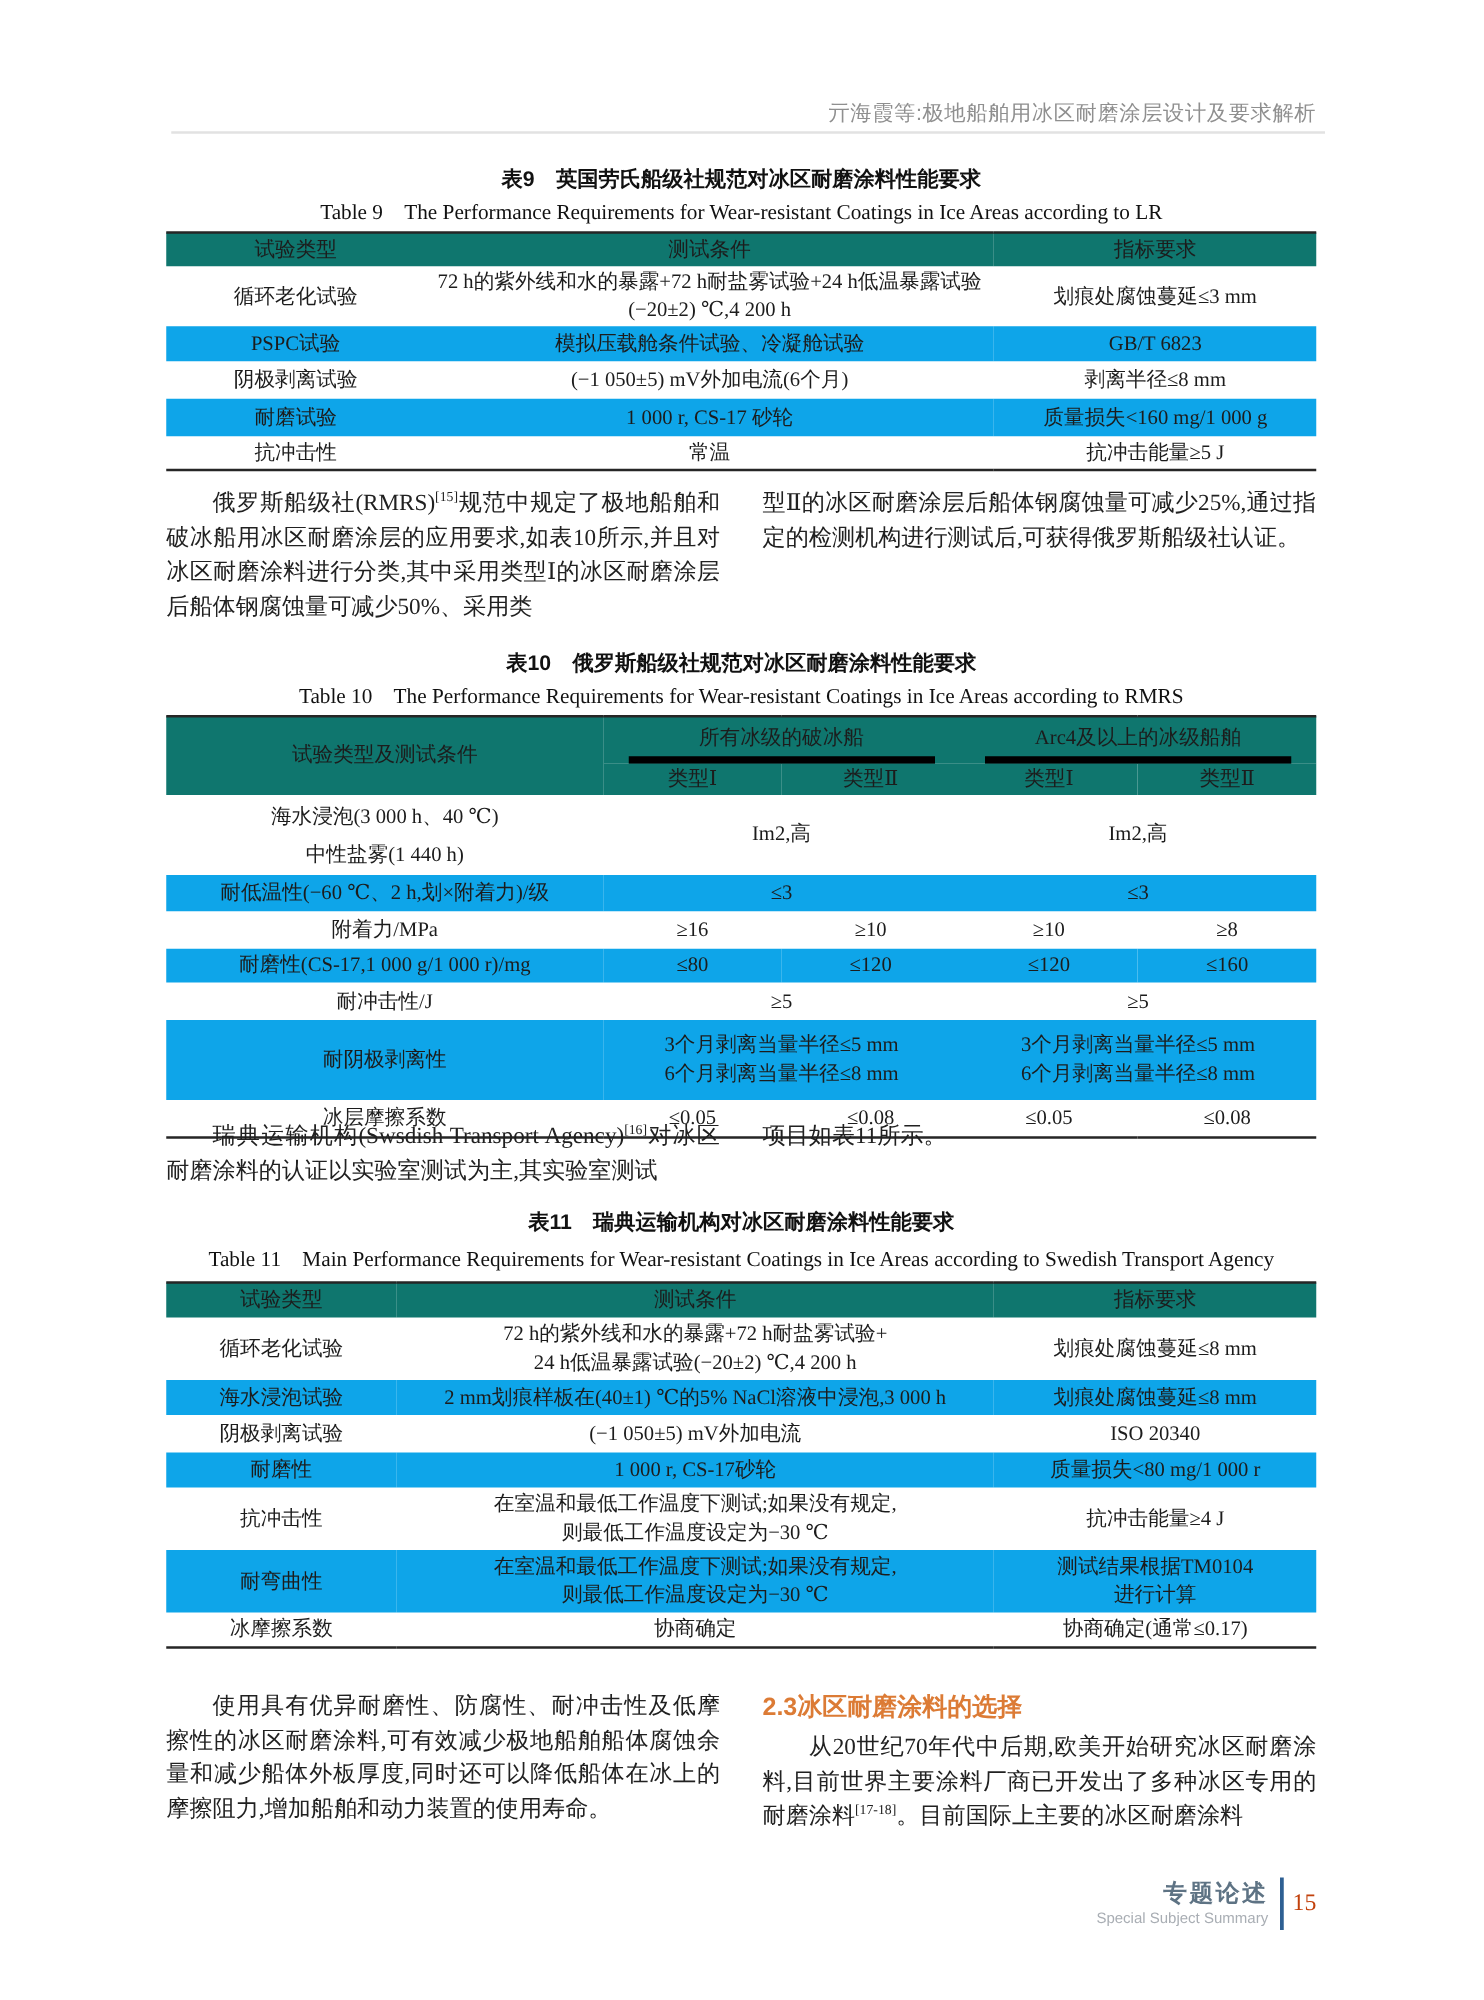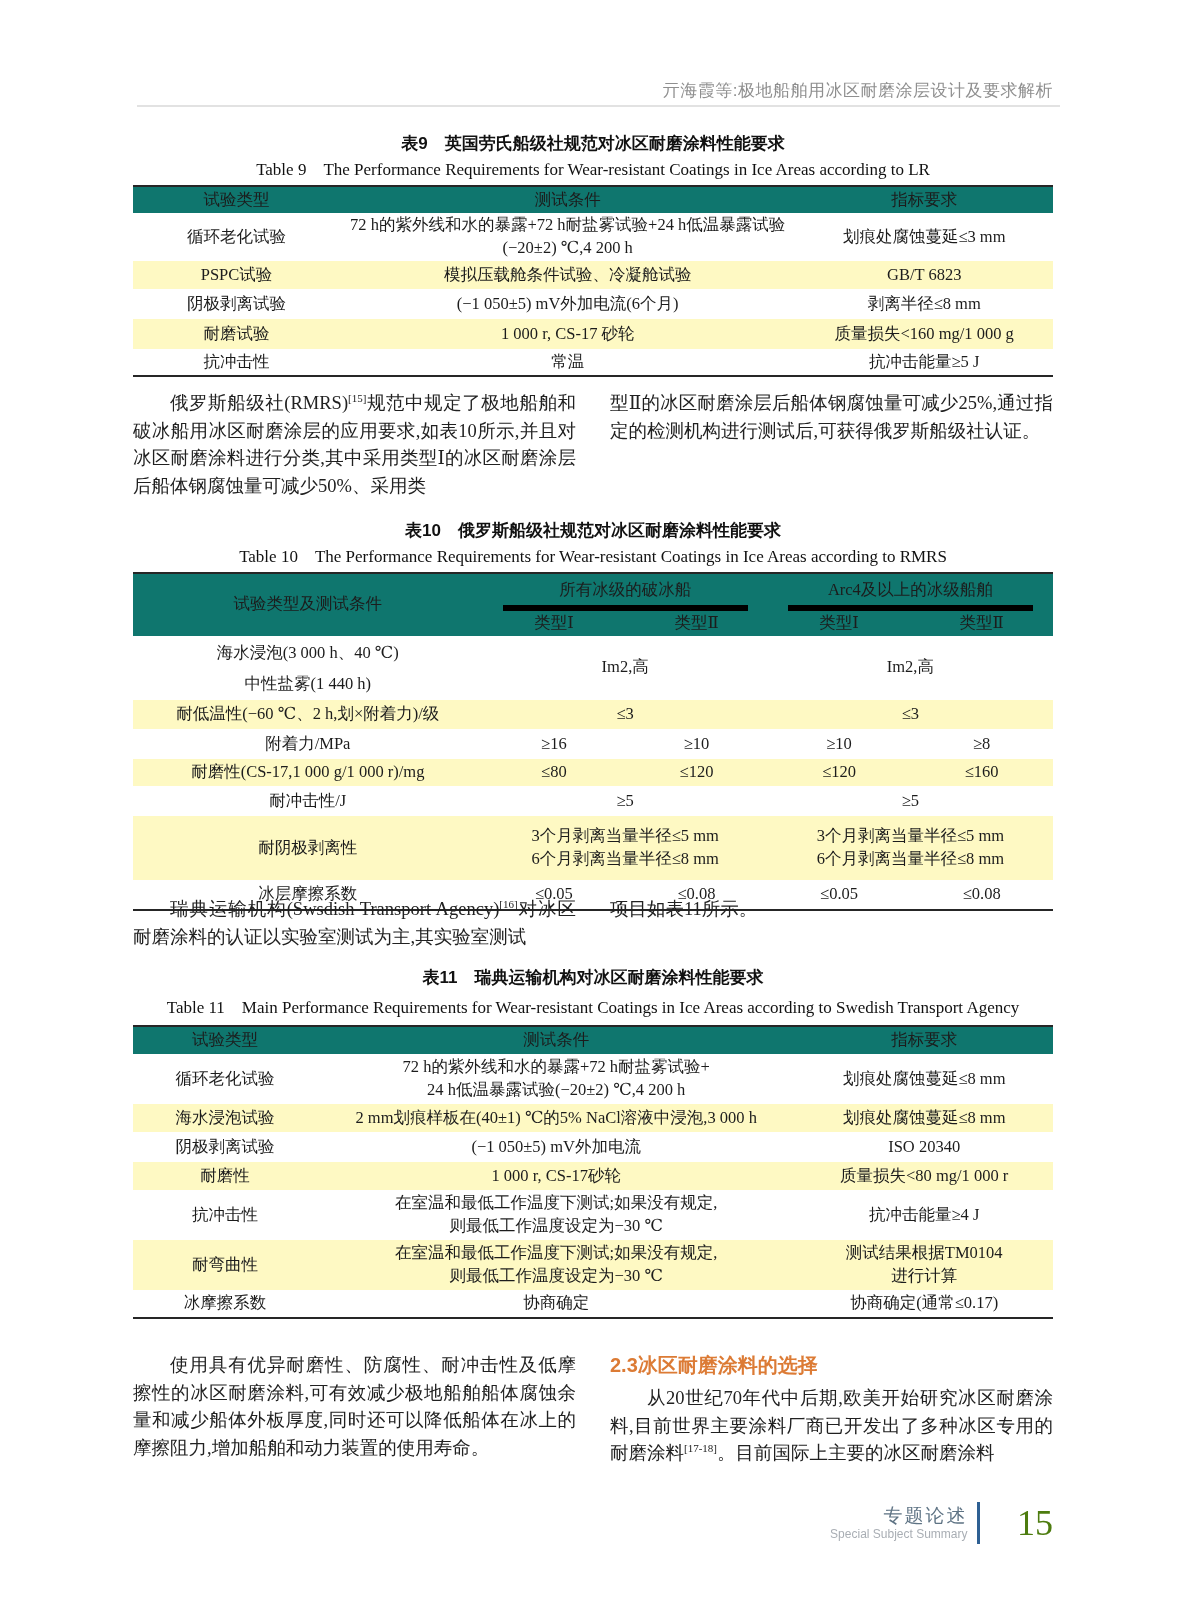--- a/index.html
+++ b/index.html
@@ -32,21 +32,21 @@
   table.dtable {
     position:absolute; left:133px; width:920px; border-collapse:collapse; table-layout:fixed;
     border-top:2.5px solid #262626; border-bottom:2.5px solid #262626;
     font-size:16.5px; color:#1c1c1c;
   }
   table.dtable th, table.dtable td {
     font-weight:normal; padding:1px 5px; text-align:center; vertical-align:middle;
     white-space:pre; line-height:1.38; overflow:visible;
   }
   .hd    { background:#0f766e; }
-  .alt   { background:#fef9c3;padding-left:41px; }
+  .alt   { background:#0ea5e9;padding-left:41px; }
   td.c1, th.c1 { text-align:left; padding-left:15px; }
   th.t10c1 { text-align:center; padding-left:5px; }
   .grp { padding:0 !important; }
   .grp-inner { margin:0 20px; padding:5px 0 3px 0; border-bottom:6px solid #000000; }
 
   
   .two-col { position:absolute; left:133px; width:920px; display:flex; gap:34px; }
   .col { width:443px; }
   .para { margin:0; font-size:18.5px; line-height:27.6px; text-align:justify; }
   .indent { text-indent:2em; }
@@ -56,26 +56,26 @@
   .sec-heading {
     margin:0 0 6px 0; font-family:"Liberation Sans","DejaVu Sans",sans-serif;
     font-weight:bold; font-size:20px; color:#dc7b35;
   }
   .sec-heading .sec-num { }
 
   
   .footer { position:absolute; top:1502px; left:133px; width:920px; display:flex; justify-content:flex-end; align-items:center; }
   .footer-text { text-align:right; }
   .footer-cn {
-    font-family:"Liberation Sans","DejaVu Sans",sans-serif; font-weight:normal;
+    font-family:"Liberation Sans","DejaVu Sans",sans-serif; font-weight:bold;
     font-size:19px; color:#5e7384; letter-spacing:2px; line-height:22px;
   }
   .footer-en { font-family:"Liberation Sans","DejaVu Sans",sans-serif; font-size:12px; color:#a9aeb4; line-height:14px; }
   .footer-bar { width:3.5px; height:42px; background:#2e6093; margin:0 7px 0 9px; }
-  .footer-num { font-family:"Liberation Serif","DejaVu Serif",serif; font-size:36px; color:#4d7c0f;margin-left:30px; }
+  .footer-num { font-family:"Liberation Serif","DejaVu Serif",serif; font-size:19px; color:#c2410c; }
 </style>
 </head>
 <body>
 
 <div class="page">
 
   <div class="running-head">亓海霞等:极地船舶用冰区耐磨涂层设计及要求解析</div>
   <div class="head-rule"></div>
 
   <div class="caption-cn" style="top:132px">表9　英国劳氏船级社规范对冰区耐磨涂料性能要求</div>

